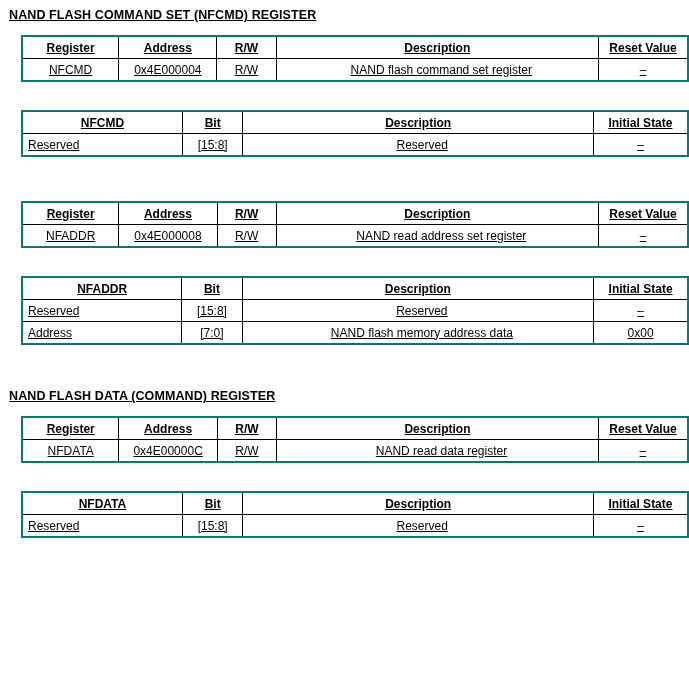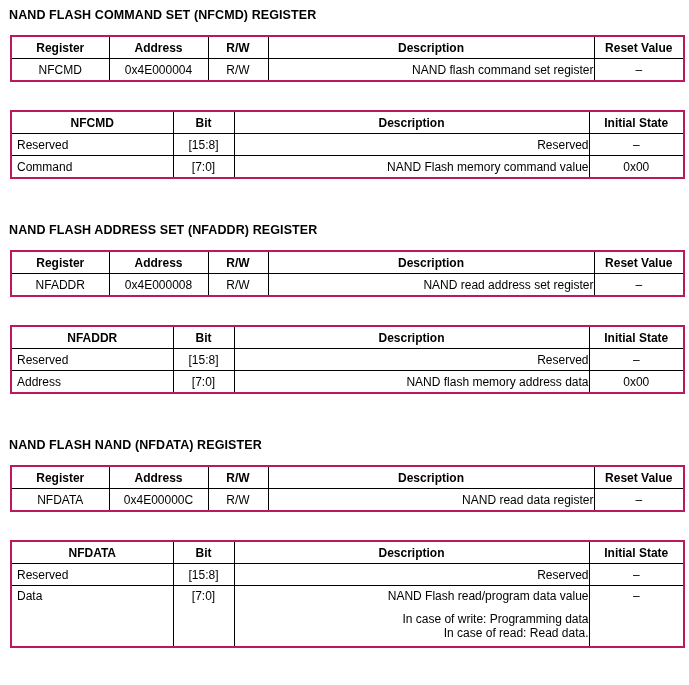--- a/index.html
+++ b/index.html
@@ -2,52 +2,52 @@
 <html><head>
 <meta charset="utf-8">
 <style>
   html, body { margin: 0; padding: 0; background: #ffffff; }
   body {
     width: 689px; height: 685px;
     font-family: "Liberation Sans", sans-serif;
     color: #000;
     overflow: hidden;
   }
-  .page { padding: 8px 0 0 9px; }
+  .page { padding: 8px 0 0 9px; text-decoration: underline; }
 
   .section-title {
     font-size: 12.5px;
     font-weight: bold;
     line-height: 14px;
     margin: 0;
     letter-spacing: 0.1px;
   }
   .section + .section { margin-top: 44px; }
 
   table {
     border-collapse: collapse;
     table-layout: fixed;
-    border: 2px solid #be185d;
-    margin: 0 0 0 1px;
+    border: 2px solid #0f766e;
+    margin: 0 0 0 12px;
   }
   .reg-table { margin-top: 13px; }
   .bit-table { margin-top: 28px; }
 
   th, td {
     border: 1px solid #000;
     font-size: 12px;
     height: 21px;
     padding: 0;
     text-align: center;
     vertical-align: middle;
     white-space: nowrap;
     overflow: hidden;
   }
   th { font-weight: bold; }
-  td.desc-cell { text-align: right; padding-left: 8px; }
+  td.desc-cell { text-align: center; padding-left: 8px; }
   td.name-cell { text-align: left; padding-left: 5px; }
 
   tr.tall td {
     height: 57px;
     vertical-align: top;
     padding-top: 3px;
   }
   .note-gap { margin-top: 9px; }
 </style>
 </head>
@@ -97,32 +97,25 @@
         <th>Bit</th>
         <th>Description</th>
         <th>Initial State</th>
       </tr>
       <tr>
         <td class="name-cell">Reserved</td>
         <td>[15:8]</td>
         <td class="desc-cell">Reserved</td>
         <td>–</td>
       </tr>
-      <tr>
-        <td class="name-cell">Command</td>
-        <td>[7:0]</td>
-        <td class="desc-cell">NAND Flash memory command value</td>
-        <td>0x00</td>
-      </tr>
     </tbody>
       </table>
   </div>
 
   <div class="section">
-    <h1 class="section-title">NAND FLASH ADDRESS SET (NFADDR) REGISTER</h1>
 
     <table class="reg-table">
       <colgroup>
           <col style="width:98px">
           <col style="width:99px">
           <col style="width:60px">
           <col style="width:326px">
           <col style="width:90px">
         </colgroup>
       <tbody>
@@ -167,21 +160,21 @@
         <td class="name-cell">Address</td>
         <td>[7:0]</td>
         <td class="desc-cell">NAND flash memory address data</td>
         <td>0x00</td>
       </tr>
     </tbody>
       </table>
   </div>
 
   <div class="section">
-    <h1 class="section-title">NAND FLASH NAND (NFDATA) REGISTER</h1>
+    <h1 class="section-title">NAND FLASH DATA (COMMAND) REGISTER</h1>
 
     <table class="reg-table">
       <colgroup>
           <col style="width:98px">
           <col style="width:99px">
           <col style="width:60px">
           <col style="width:326px">
           <col style="width:90px">
         </colgroup>
       <tbody>
@@ -215,27 +208,17 @@
         <th>Bit</th>
         <th>Description</th>
         <th>Initial State</th>
       </tr>
       <tr>
         <td class="name-cell">Reserved</td>
         <td>[15:8]</td>
         <td class="desc-cell">Reserved</td>
         <td>–</td>
       </tr>
-      <tr class="tall">
-        <td class="name-cell">Data</td>
-        <td>[7:0]</td>
-        <td class="desc-cell">
-          <div>NAND Flash read/program data value</div>
-          <div class="note-gap">In case of write: Programming data</div>
-          <div>In case of read: Read data.</div>
-        </td>
-        <td>–</td>
-      </tr>
     </tbody>
       </table>
   </div>
 
 </div>
 
 </body></html>

